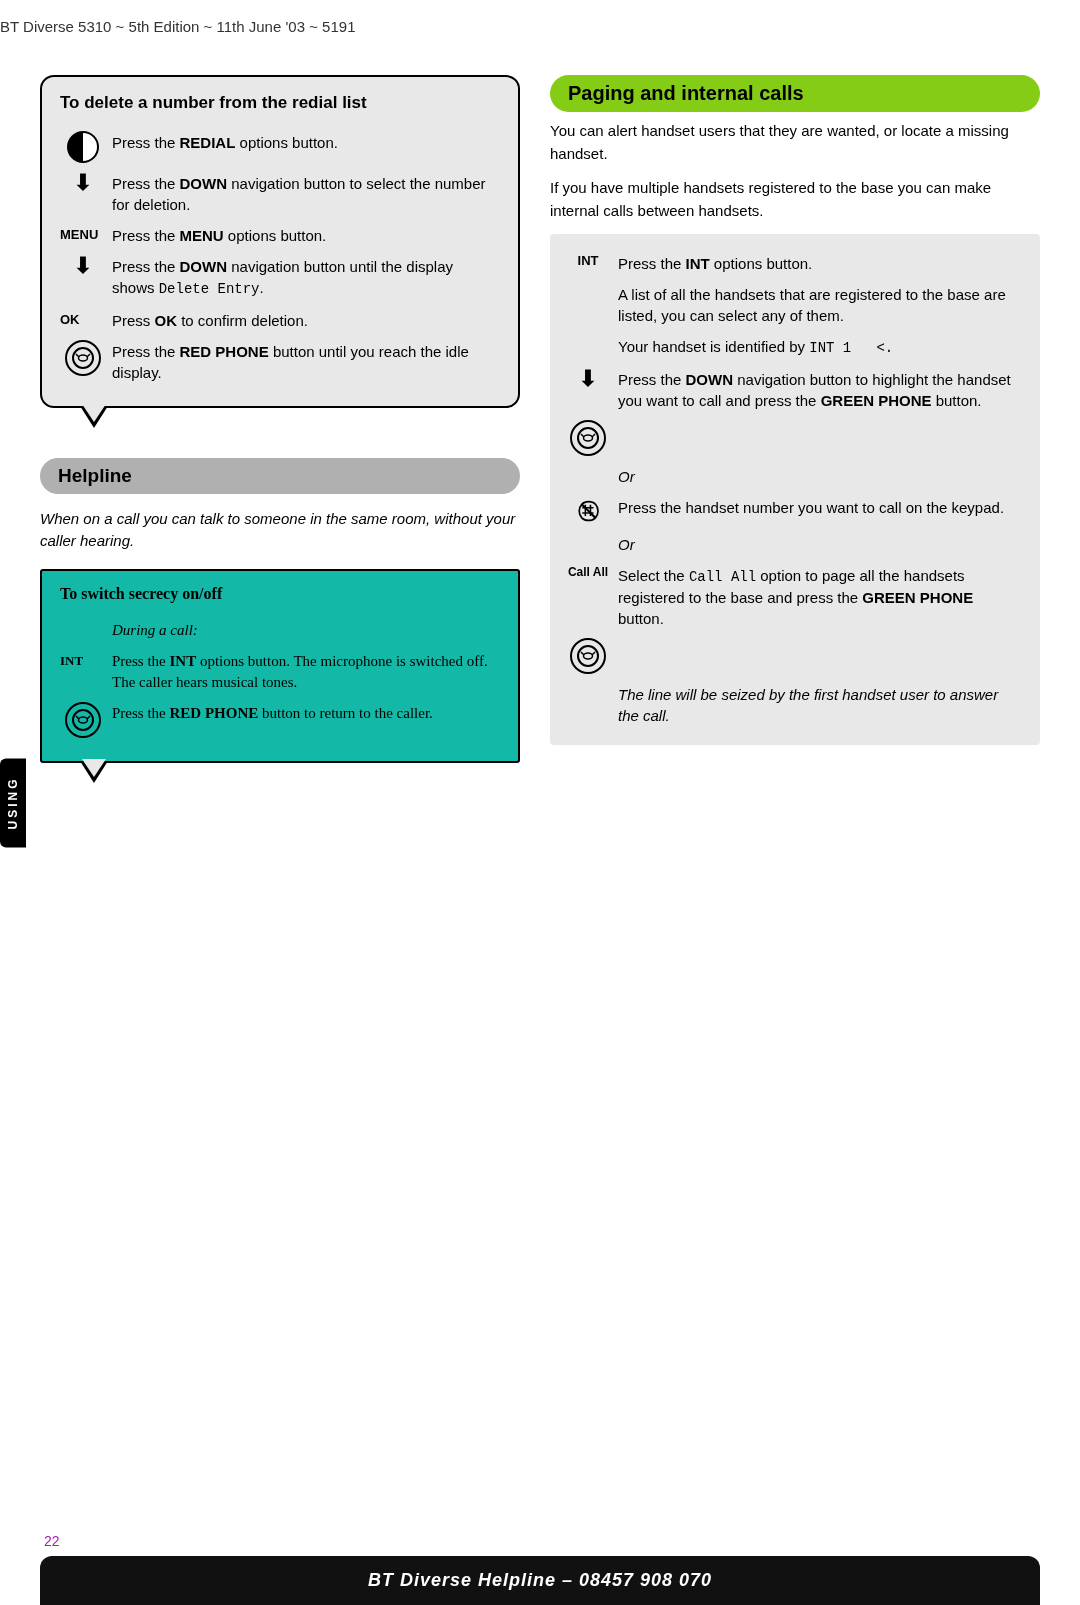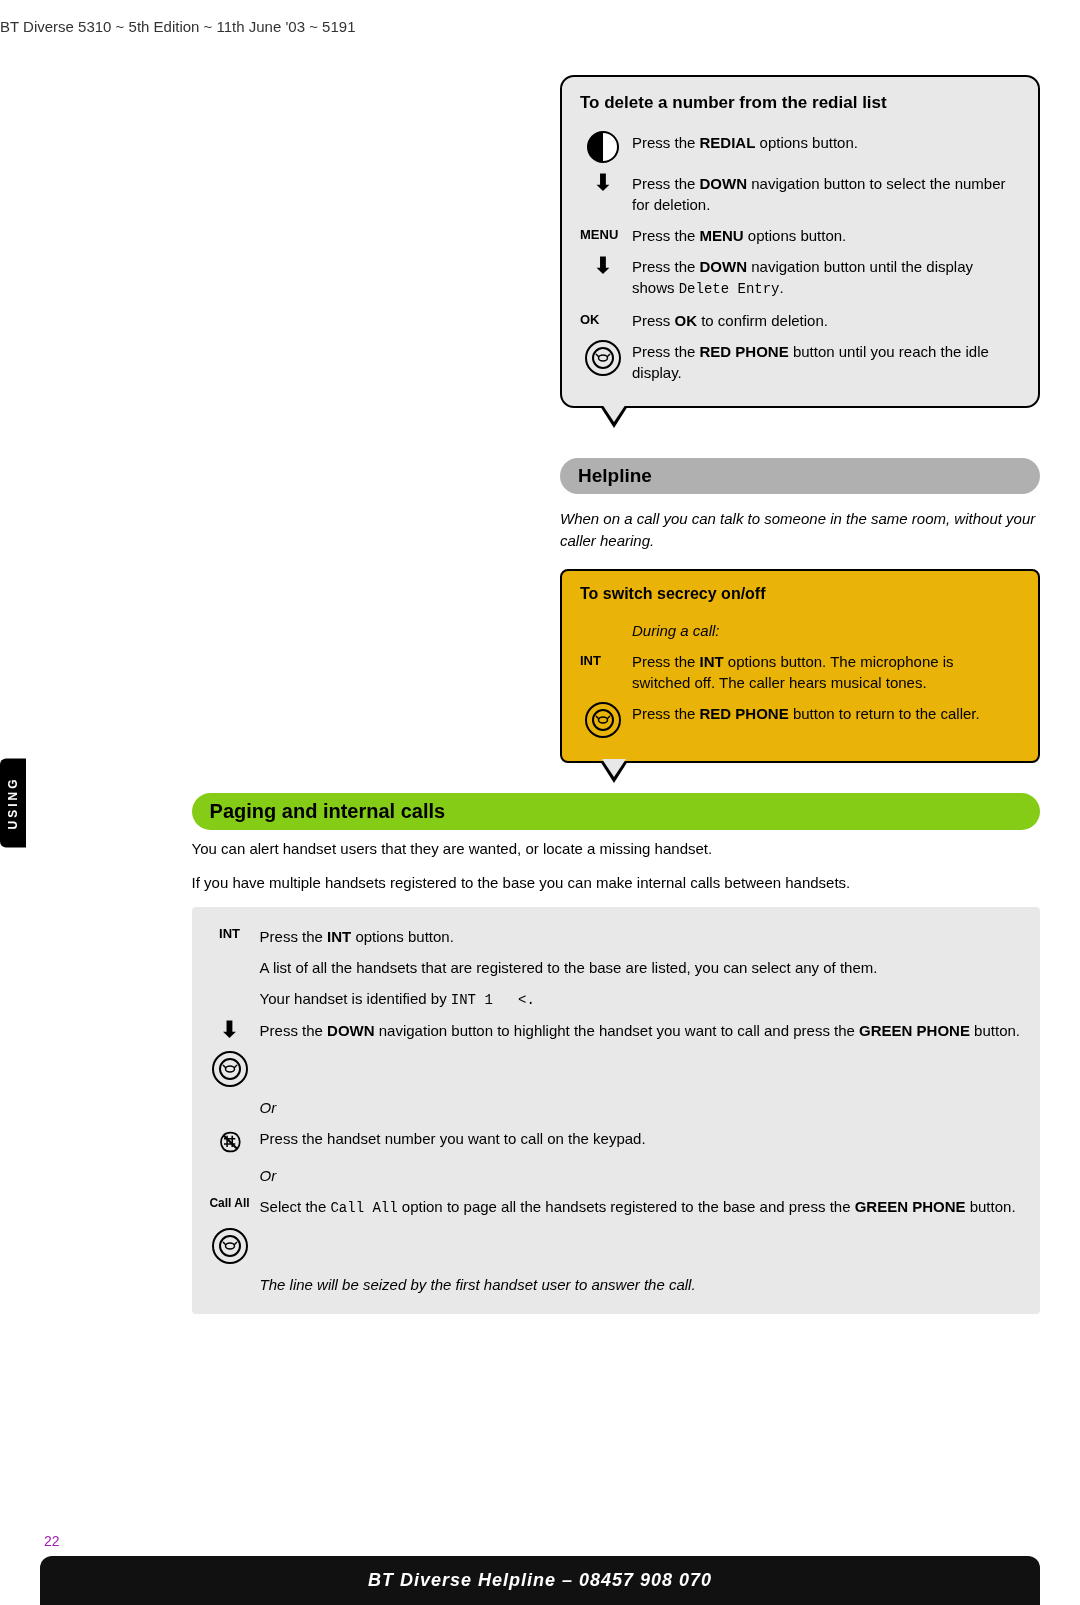--- a/index.html
+++ b/index.html
@@ -13,24 +13,24 @@
       position: relative;
     }
     .page-header {
       text-align: left;
       padding: 18px 0 10px 0;
       font-size: 15px;
       color: #333;
     }
     .main-content {
       display: flex;
-      flex-direction: column;
+      flex-direction: row;
       padding: 30px 40px 20px 40px;
       gap: 30px;
-      align-items: flex-end;
+      align-items: flex-start;
     }
     
     .left-col {
       width: 480px;
       flex-shrink: 0;
     }
     
     .right-col {
       flex: 1;
     }
@@ -107,24 +107,25 @@
     }
     .secrecy-section p {
       font-size: 15px;
       line-height: 1.5;
       margin-bottom: 16px;
       font-style: italic;
     }
     
     .secrecy-box {
       border: 2.5px solid #000;
-      border-radius: 8px;
+      border-radius: 3px;
       padding: 14px 18px 18px 18px;
-      background: #eab308;
+      background: #14b8a6;
       position: relative;
+      font-family: Liberation Serif, serif;
     }
     .secrecy-box::after {
       content: '';
       position: absolute;
       bottom: -22px;
       left: 38px;
       width: 0; height: 0;
       border-left: 14px solid transparent;
       border-right: 14px solid transparent;
       border-top: 22px solid #000;

